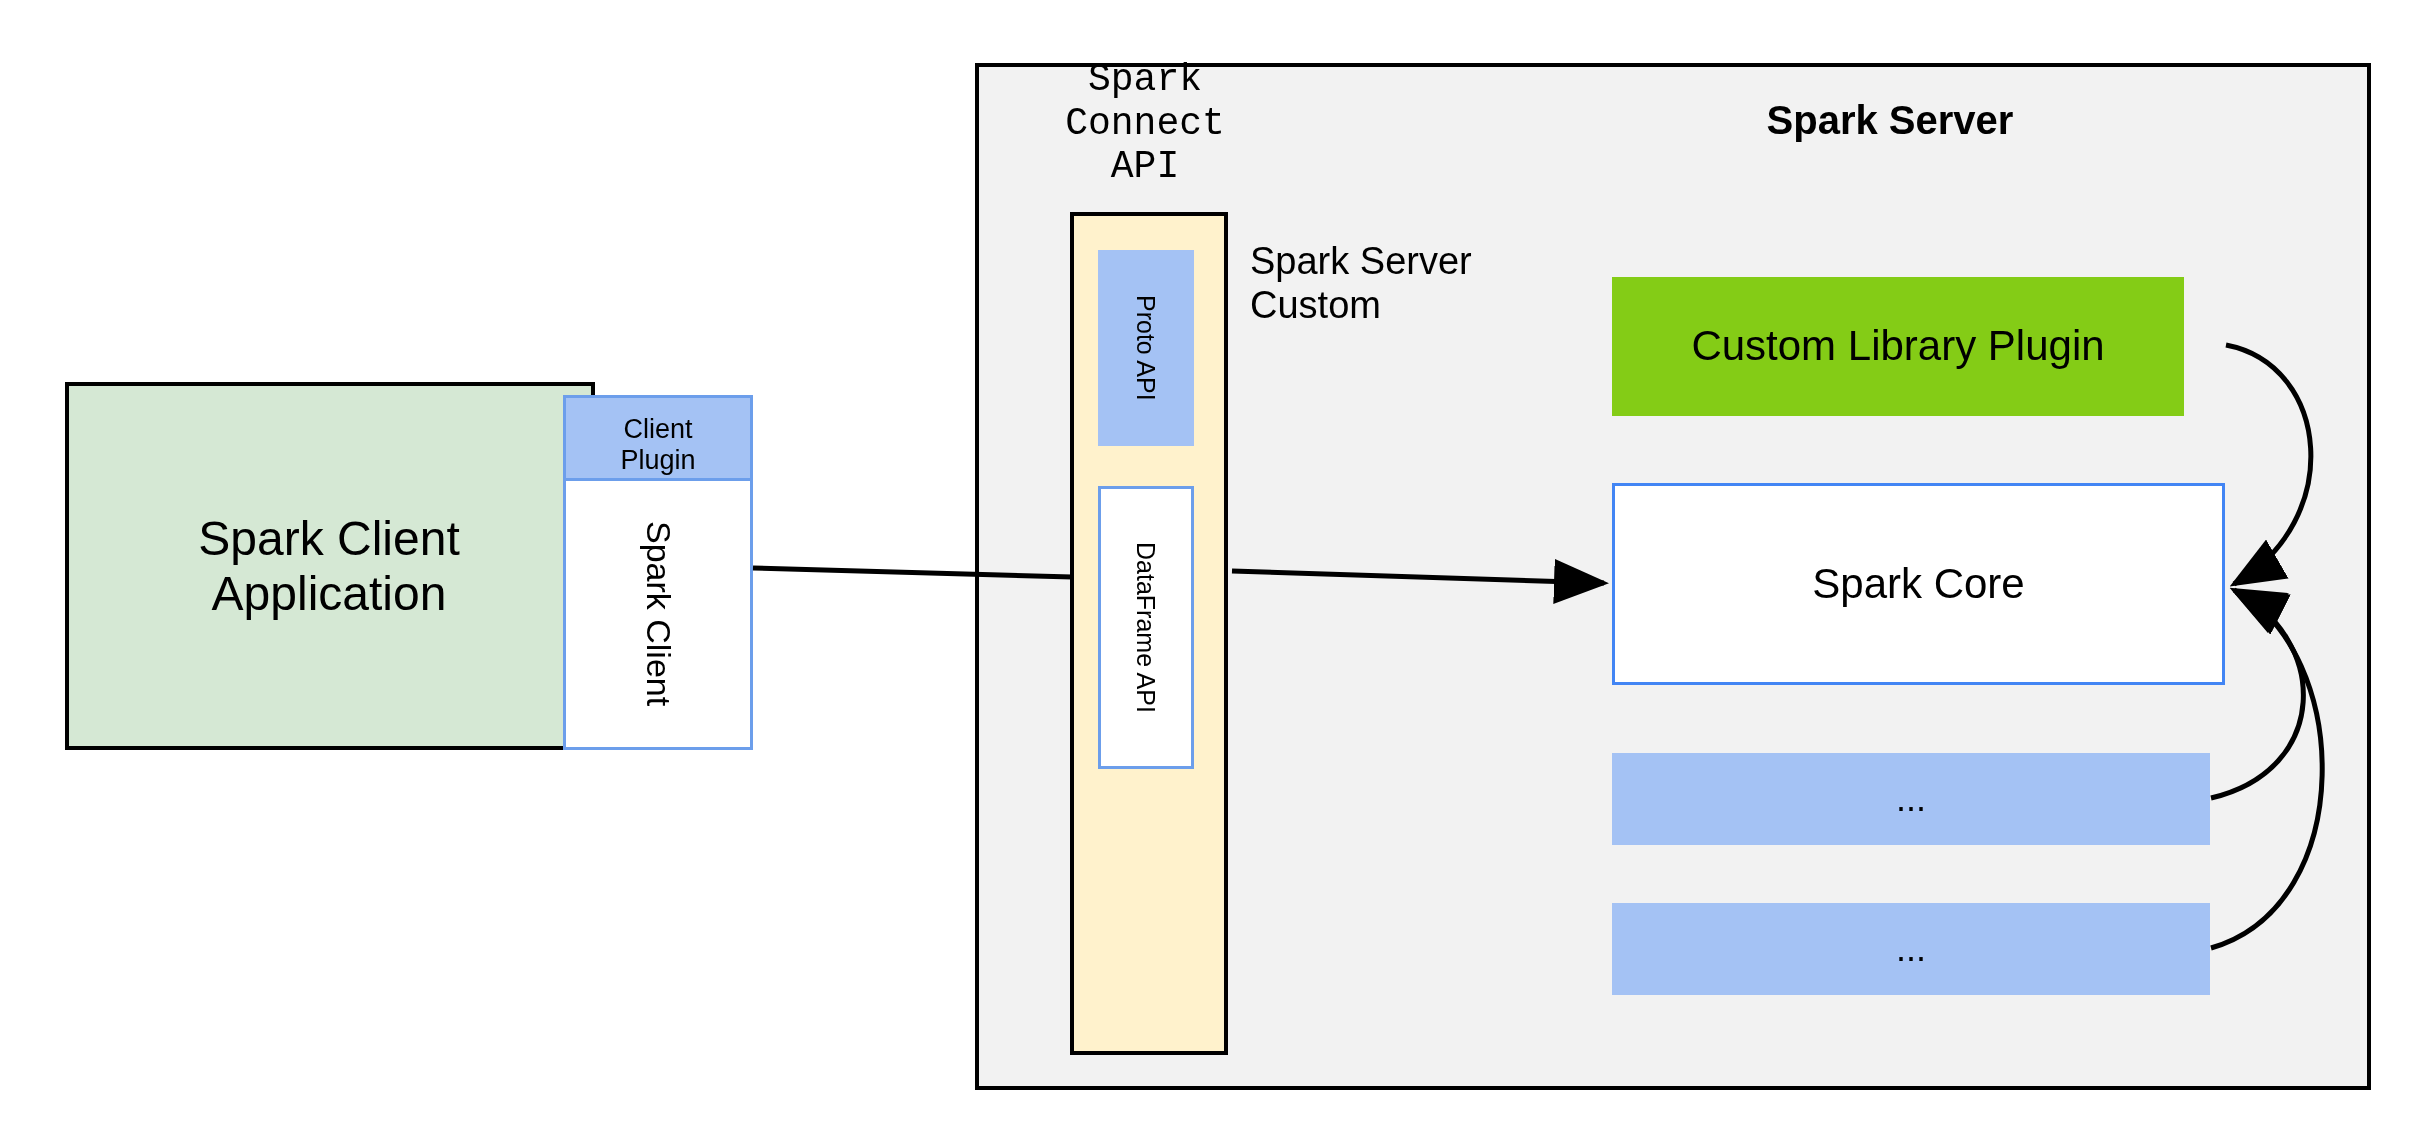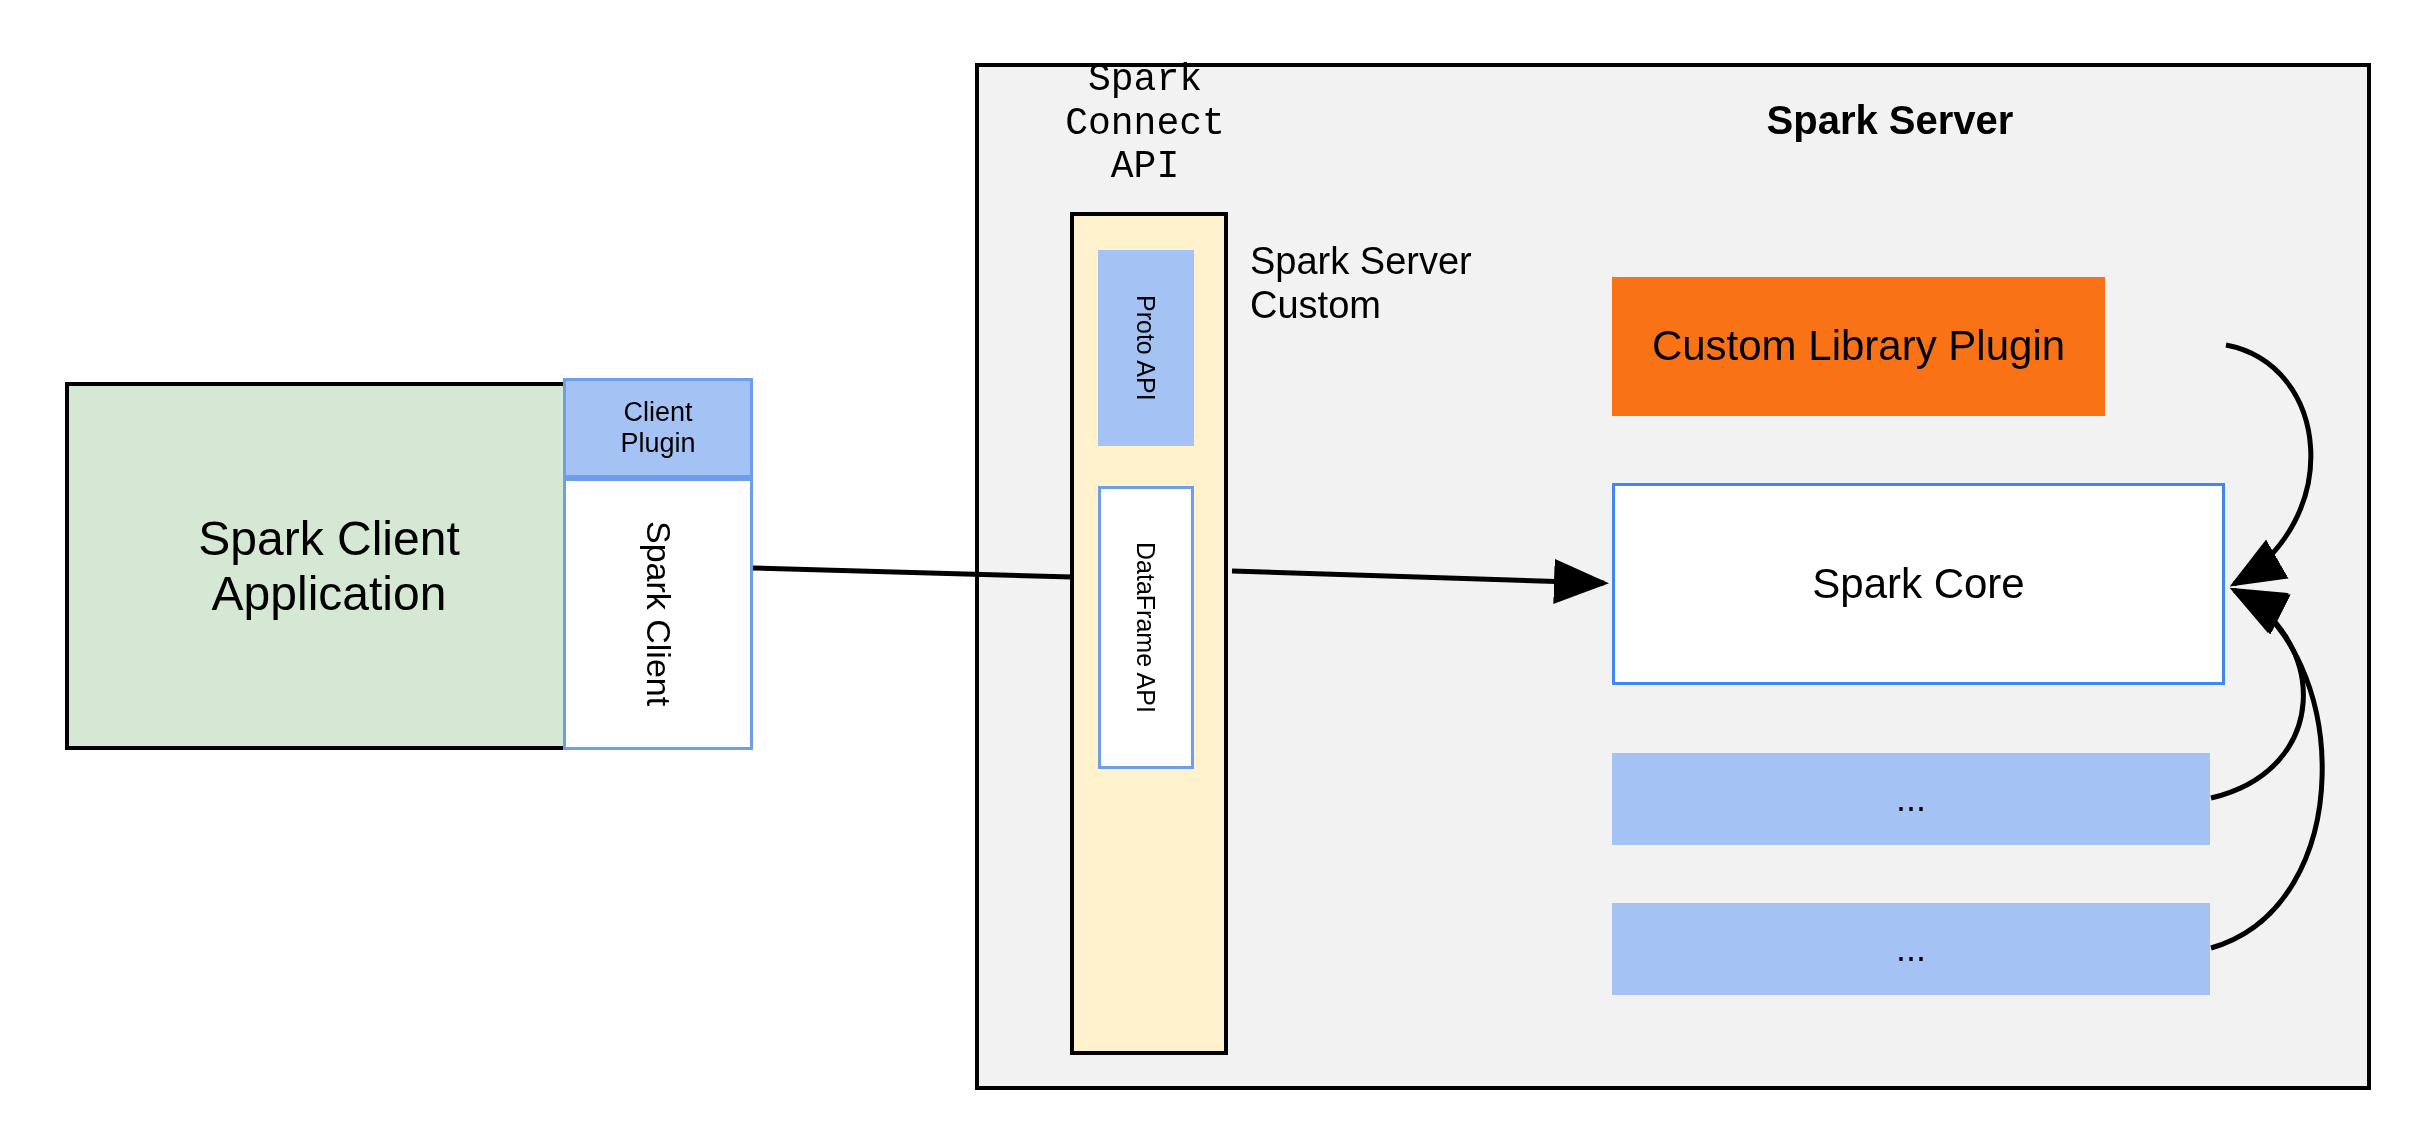--- a/index.html
+++ b/index.html
@@ -36,21 +36,21 @@
     height: 368px;
     background: #D5E8D4;
     border: 4px solid #000000;
     font-size: 48px;
     z-index: 2;
   }
   #client-app-box .label { padding-right: 2px; }
 
   #client-package-box {
     left: 563px;
-    top: 378px;
+    top: 395px;
     width: 190px;
     height: 100px;
     background: #A4C2F4;
     border: 3px solid #6C9EEB;
     font-size: 27px;
     z-index: 3;
   }
 
   #spark-client-box {
     left: 563px;
@@ -152,23 +152,23 @@
     align-items: flex-start;
     justify-content: flex-start;
     text-align: left;
     z-index: 4;
   }
 
   
   #custom-library-plugin-box {
     left: 1612px;
     top: 277px;
-    width: 493px;
+    width: 572px;
     height: 139px;
-    background: #f97316;
+    background: #84cc16;
     border: none;
     font-size: 42px;
     z-index: 3;
   }
 
   #spark-core-box {
     left: 1612px;
     top: 483px;
     width: 613px;
     height: 202px;

